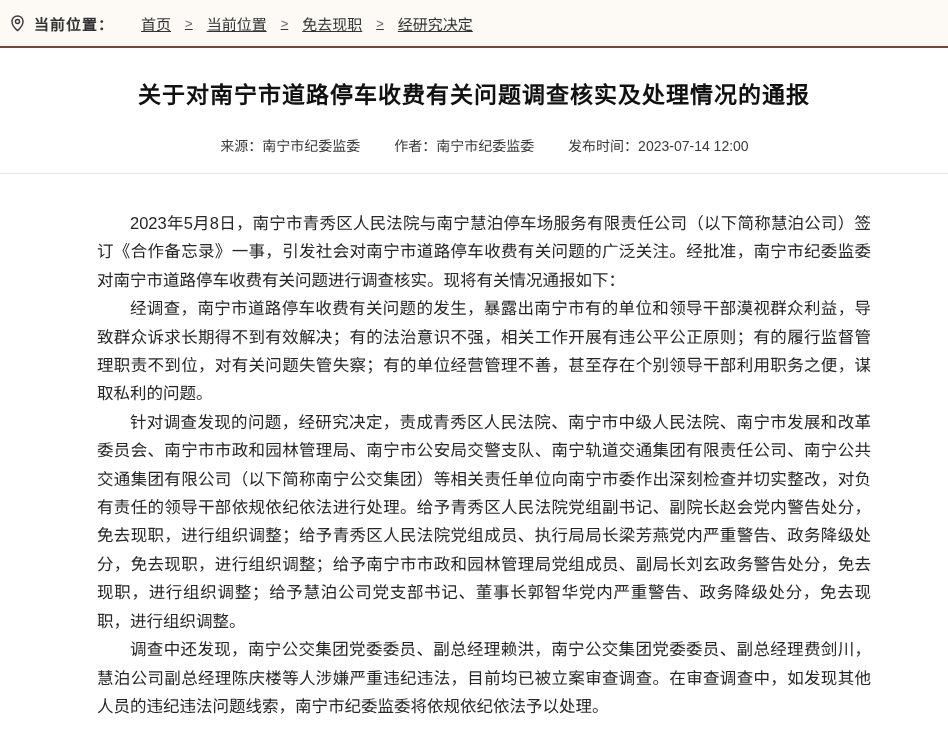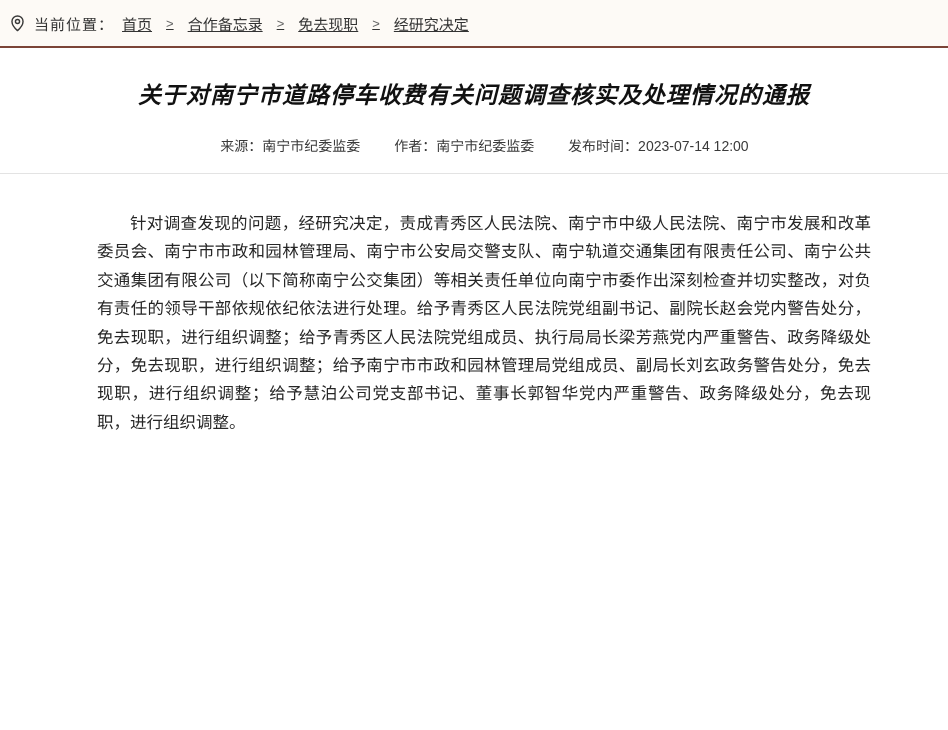--- a/index.html
+++ b/index.html
@@ -27,42 +27,41 @@
     font-size: 15px;
     color: #333333;
   }
   .pin-icon {
     width: 19px;
     height: 19px;
     margin-right: 7px;
     flex: 0 0 auto;
   }
   .crumb-label {
-    font-weight: normal;
-    margin-right: 8px;
+    font-weight: bold;
+    margin-right: 27px;
     letter-spacing: 1px;
   }
   .crumb-items { display: flex; align-items: center; text-decoration: underline; }
   .crumb-item { cursor: pointer; color: #333333; text-decoration: none; }
   .crumb-sep {
     margin: 0 14px;
     color: #666666;
     font-size: 13px;
   }
   
   .article { padding-top: 34px; }
   .title {
     margin: 0;
     text-align: center;
     font-size: 23px;
     line-height: 27px;
     font-weight: bold;
     color: #111111;
     letter-spacing: 1px;
-    font-style: italic;
   }
   .meta {
     margin-top: 26px;
     text-align: center;
     font-size: 14px;
     color: #3a3a3a;
     padding-left: 21px;
   }
   .meta span + span { margin-left: 30px; }
   .meta-divider {
@@ -89,38 +88,41 @@
 
   <header class="crumb-bar">
     <svg class="pin-icon" viewBox="0 0 24 24" fill="none" stroke="#3a3a3a" stroke-width="1.8" stroke-linecap="round" stroke-linejoin="round" aria-hidden="true">
       <path d="M12 21s-7-6.1-7-11.5A7 7 0 0 1 19 9.5C19 14.9 12 21 12 21z"></path>
       <circle cx="12" cy="9.5" r="2.6"></circle>
     </svg>
     <span class="crumb-label">当前位置：</span>
     <nav class="crumb-items">
       <a class="crumb-item">首页</a>
       <span class="crumb-sep">&gt;</span>
-      <a class="crumb-item">合作备忘录</a>
+      <a class="crumb-item">当前位置</a>
       <span class="crumb-sep">&gt;</span>
       <a class="crumb-item">免去现职</a>
       <span class="crumb-sep">&gt;</span>
       <a class="crumb-item">经研究决定</a>
     </nav>
   </header>
 
   <main class="article">
     <h1 class="title">关于对南宁市道路停车收费有关问题调查核实及处理情况的通报</h1>
 
     <div class="meta">
       <span>来源：南宁市纪委监委</span>
       <span>作者：南宁市纪委监委</span>
       <span>发布时间：2023-07-14 12:00</span>
     </div>
 
     <hr class="meta-divider">
 
     <div class="body">
+      <p>2023年5月8日，南宁市青秀区人民法院与南宁慧泊停车场服务有限责任公司（以下简称慧泊公司）签订《合作备忘录》一事，引发社会对南宁市道路停车收费有关问题的广泛关注。经批准，南宁市纪委监委对南宁市道路停车收费有关问题进行调查核实。现将有关情况通报如下：</p>
+      <p>经调查，南宁市道路停车收费有关问题的发生，暴露出南宁市有的单位和领导干部漠视群众利益，导致群众诉求长期得不到有效解决；有的法治意识不强，相关工作开展有违公平公正原则；有的履行监督管理职责不到位，对有关问题失管失察；有的单位经营管理不善，甚至存在个别领导干部利用职务之便，谋取私利的问题。</p>
       <p>针对调查发现的问题，经研究决定，责成青秀区人民法院、南宁市中级人民法院、南宁市发展和改革委员会、南宁市市政和园林管理局、南宁市公安局交警支队、南宁轨道交通集团有限责任公司、南宁公共交通集团有限公司（以下简称南宁公交集团）等相关责任单位向南宁市委作出深刻检查并切实整改，对负有责任的领导干部依规依纪依法进行处理。给予青秀区人民法院党组副书记、副院长赵会党内警告处分，免去现职，进行组织调整；给予青秀区人民法院党组成员、执行局局长梁芳燕党内严重警告、政务降级处分，免去现职，进行组织调整；给予南宁市市政和园林管理局党组成员、副局长刘玄政务警告处分，免去现职，进行组织调整；给予慧泊公司党支部书记、董事长郭智华党内严重警告、政务降级处分，免去现职，进行组织调整。</p>
+      <p>调查中还发现，南宁公交集团党委委员、副总经理赖洪，南宁公交集团党委委员、副总经理费剑川，慧泊公司副总经理陈庆楼等人涉嫌严重违纪违法，目前均已被立案审查调查。在审查调查中，如发现其他人员的违纪违法问题线索，南宁市纪委监委将依规依纪依法予以处理。</p>
 
     </div>
   </main>
 
 </div>
 
 </body></html>

